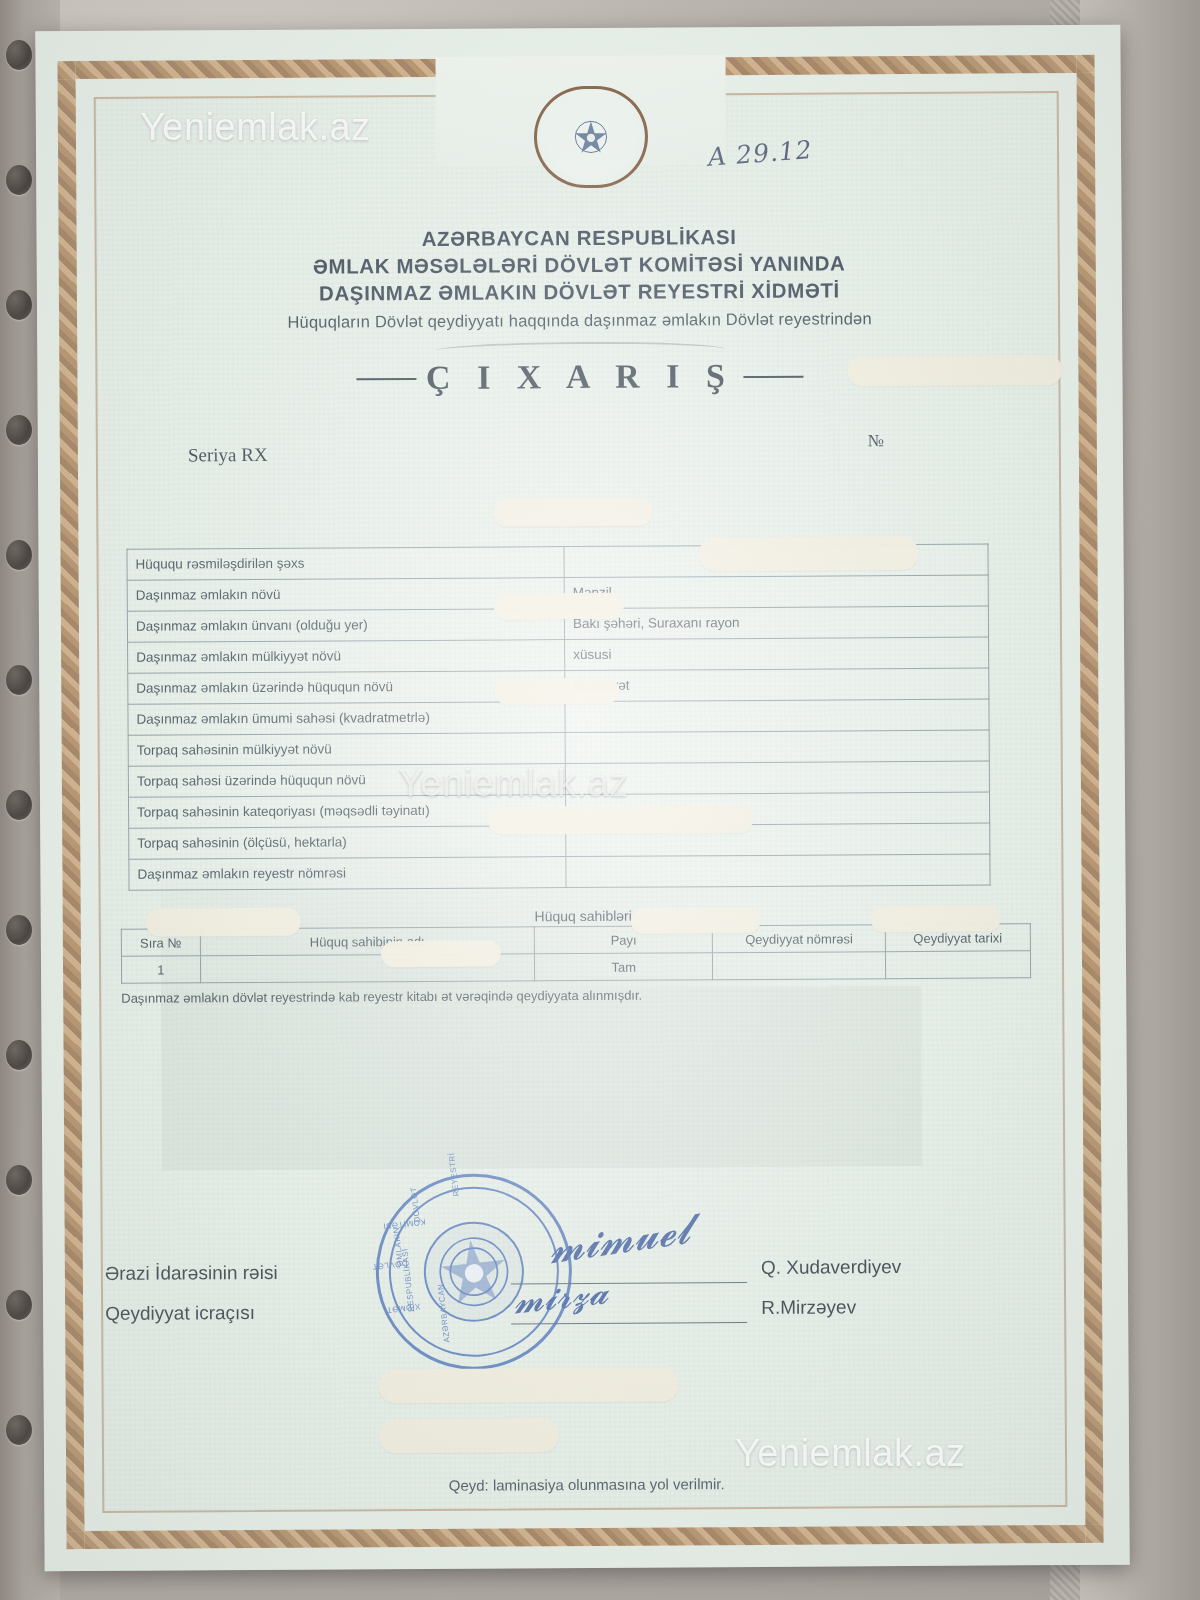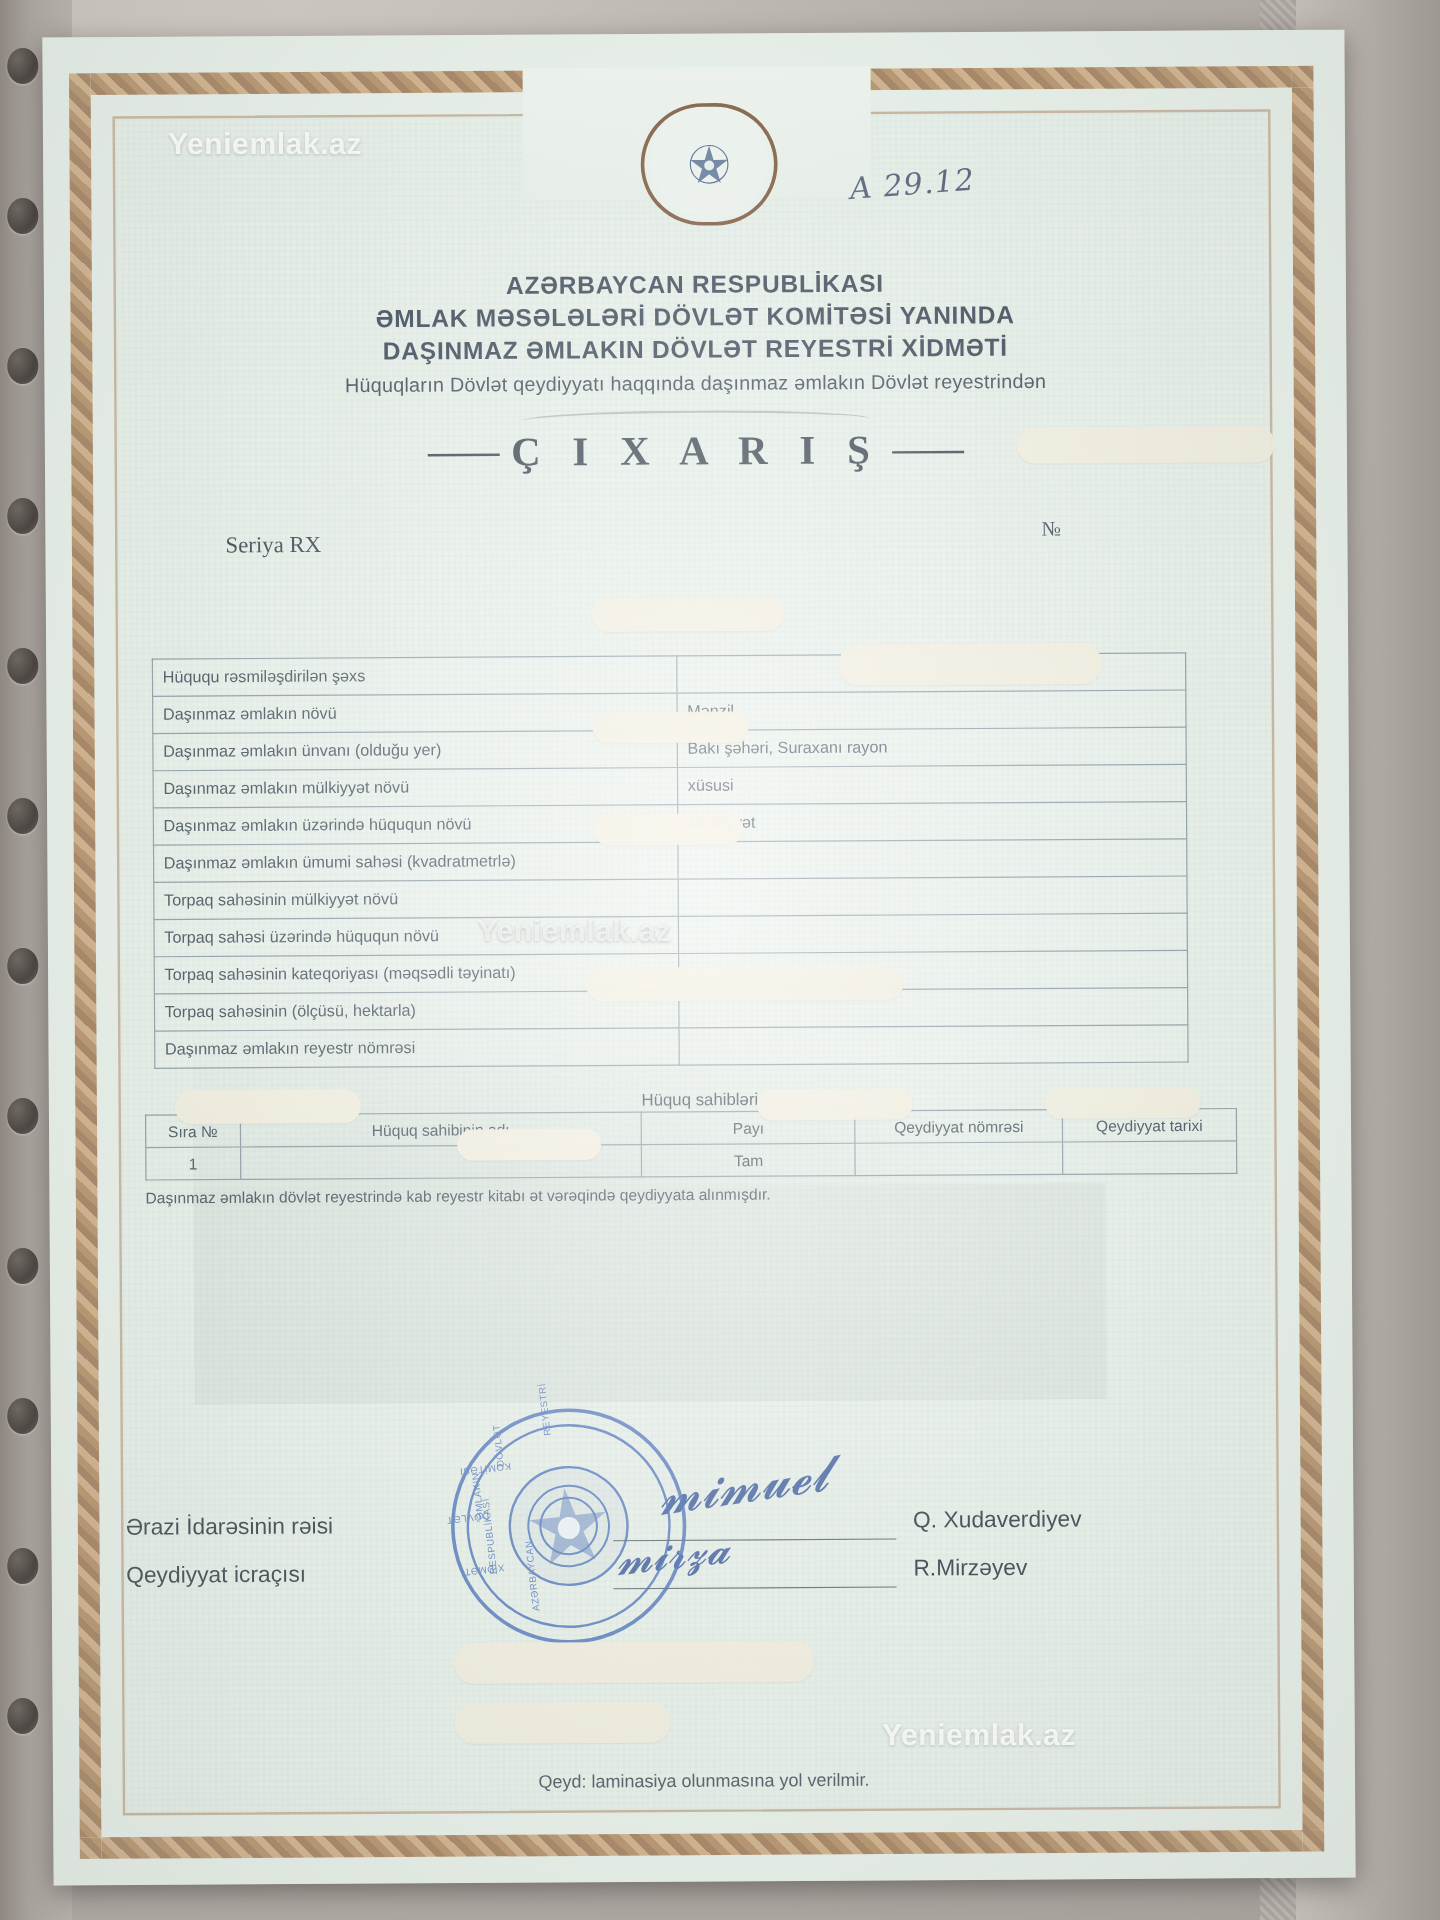--- a/index.html
+++ b/index.html
@@ -219,21 +219,21 @@
 
   
   .redact{
     position:absolute;background:#f3ecdc;border-radius:22px;opacity:.97;
     box-shadow:0 1px 2px rgba(0,0,0,.07);
   }
 
   
   .wm{
     position:absolute;color:rgba(255,255,255,.78);
-    font-size:25px;font-weight:bold;letter-spacing:.5px;
+    font-size:38px;font-weight:normal;letter-spacing:.5px;
     text-shadow:0 1px 3px rgba(0,0,0,.18);
     pointer-events:none;
   }
   .wm-1{left:140px;top:106px;}
   .wm-2{left:398px;top:762px;color:rgba(255,255,255,.62);}
   .wm-3{left:735px;top:1432px;}
 
   
   .ghost{
     position:absolute;left:120px;top:740px;width:760px;height:400px;

